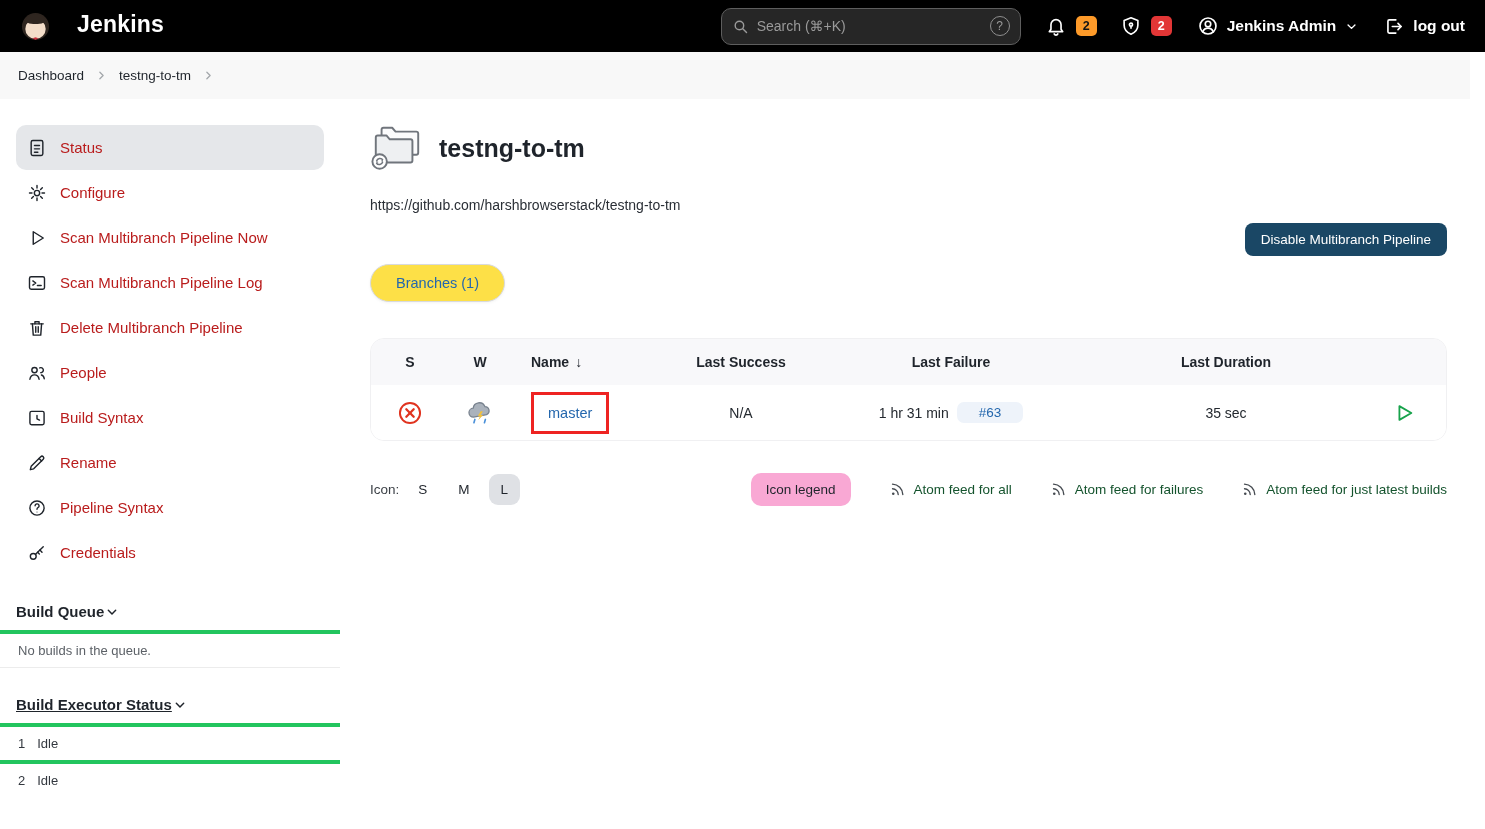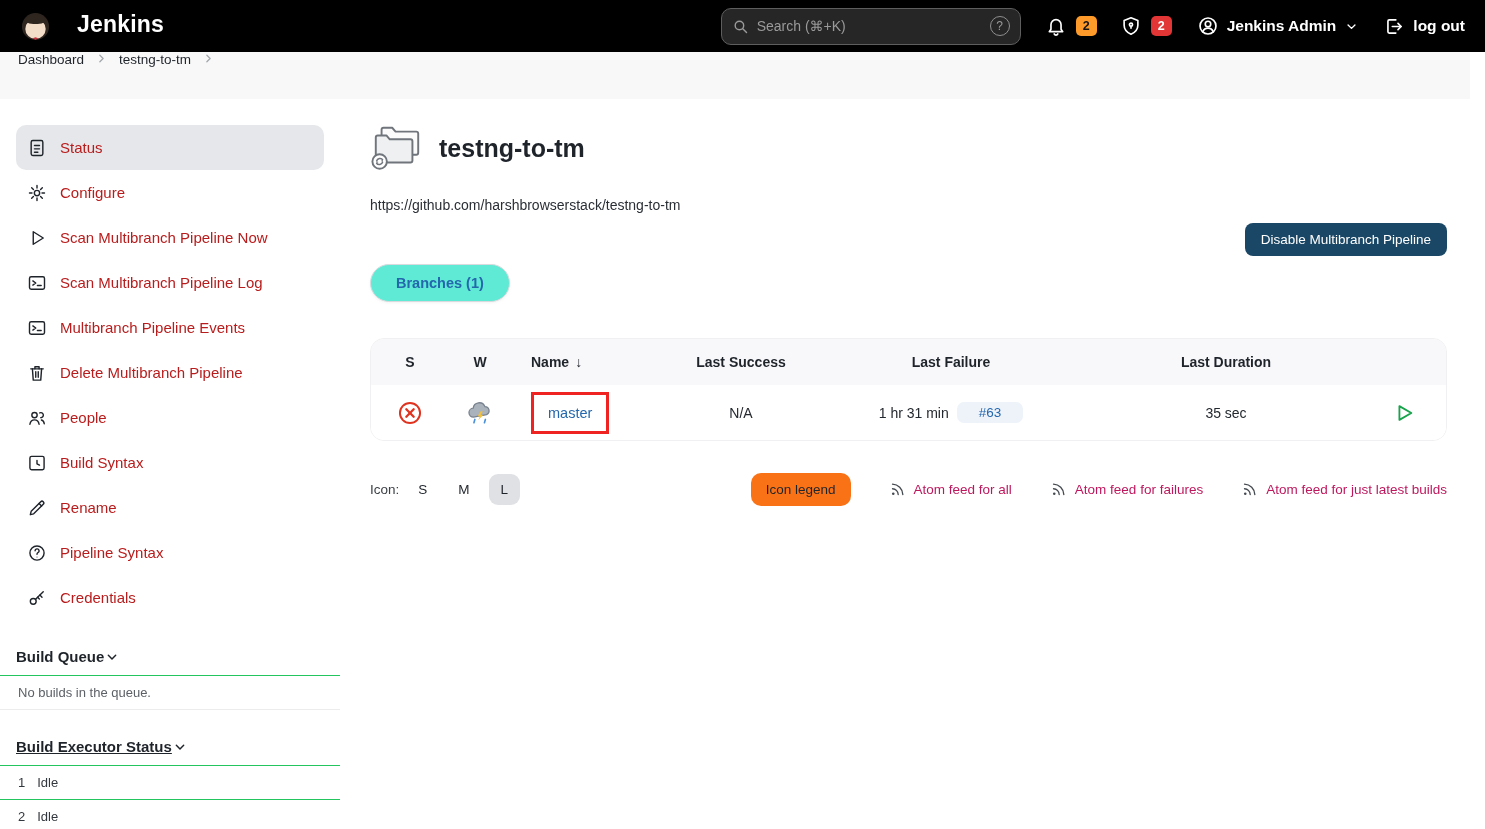--- a/index.html
+++ b/index.html
@@ -21,63 +21,63 @@
   .help-circle{width:20px;height:20px;border:1.5px solid #8f8f8f;color:#9a9a9a;border-radius:50%;display:flex;align-items:center;justify-content:center;font-size:12px;cursor:pointer;flex:none}
   .top-actions{display:flex;align-items:center;margin-left:24px;gap:9px}
   .icon-btn{display:flex;align-items:center;cursor:pointer;color:#fff}
   .badge{min-width:21px;height:20px;border-radius:5px;font-size:12.5px;font-weight:bold;display:flex;align-items:center;justify-content:center;padding:0 4px}
   .badge.orange{background:var(--badge-orange);color:#141414;margin-right:14px}
   .badge.red{background:var(--badge-red);color:#fff;margin-right:16px}
   .user-btn{display:flex;align-items:center;gap:8px;font-weight:bold;font-size:15.5px;cursor:pointer}
   .logout-btn{display:flex;align-items:center;gap:8px;font-weight:bold;font-size:15.5px;margin-left:16px;cursor:pointer}
 
   
-  .breadcrumb{position:absolute;top:52px;left:0;right:15px;height:47px;background:#f8f8f8;display:flex;align-items:flex-start;padding:0 18px;gap:11px;font-size:13.5px;z-index:4}
+  .breadcrumb{position:absolute;top:52px;left:0;right:15px;height:47px;background:#f8f8f8;display:flex;align-items:center;padding:0 18px;gap:11px;font-size:13.5px;z-index:4}
   .crumb{cursor:pointer;color:#1f242b}
   .crumb-sep{color:#a3a7ab;display:flex}
 
   
   .sidebar{position:absolute;top:99px;left:0;width:340px;bottom:0;background:#fff;padding-top:26px;overflow:hidden}
   .tasks{padding:0 16px}
   .side-item{display:flex;align-items:center;gap:13px;height:45px;padding:0 11px;border-radius:10px;font-size:15px;cursor:pointer;color:#b91c1c}
   .side-item.active{background:#e5e7ea}
   .side-item svg{flex:none}
   .side-section{margin-top:18px}
   .section-head{display:flex;align-items:center;padding:10px 16px;font-weight:bold;font-size:15px;cursor:pointer}
   .section-head.underline .sec-title{text-decoration:underline}
-  .section-row{border-top:1px solid #22c55e;padding:9px 18px;font-size:13px;color:#33383f;display:flex;gap:12px;align-items:center}
+  .section-row{border-top:4px solid #22c55e;padding:9px 18px;font-size:13px;color:#33383f;display:flex;gap:12px;align-items:center}
   .section-row.last{border-bottom:1px solid #ececec}
 
   
   .main{position:absolute;left:340px;top:99px;right:0;bottom:0;padding:26px 38px 0 30px;overflow:hidden;background:#fff}
   .title-row{display:flex;align-items:center;gap:15px}
   .page-title{font-size:25px;font-weight:bold}
   .repo-url{margin-top:26px;font-size:14px;color:#2a2f36}
   .btn-row{display:flex;justify-content:flex-end;margin-top:10px}
   .primary-btn{background:var(--btn-navy);color:#fff;font-weight:normal;font-size:13.5px;border:none;border-radius:8px;padding:9px 16px;cursor:pointer;font-family:"Liberation Sans",sans-serif}
-  .tab-pill{display:inline-flex;align-items:center;margin-top:8px;border:1px solid #d8dade;border-radius:22px;padding:10px 25px;color:var(--link-blue);font-size:14.5px;font-weight:700;cursor:pointer;box-shadow:0 1px 3px rgba(0,0,0,.05);background:#5eead4}
+  .tab-pill{display:inline-flex;align-items:center;margin-top:8px;border:1px solid #d8dade;border-radius:22px;padding:10px 25px;color:var(--link-blue);font-size:14.5px;font-weight:400;cursor:pointer;box-shadow:0 1px 3px rgba(0,0,0,.05);background:#fde047}
 
   .btable{margin-top:36px;border-radius:14px;overflow:hidden;border:1px solid #f0f0f2}
   .thead,.trow{display:grid;grid-template-columns:78px 62px 160px 140px 280px 270px 1fr;align-items:center}
   .thead{background:#f8f8fa;height:46px;font-weight:bold;font-size:14px}
   .trow{height:55px;background:#fff}
   .c-center{text-align:center;display:flex;justify-content:center;align-items:center;gap:8px}
   .name-cell{padding-left:20px;display:flex;align-items:center;gap:6px}
   .link{color:var(--link-blue);cursor:pointer;text-decoration:none}
   .annot-box{display:inline-block;border:3px solid var(--annot-red);padding:9px 14px}
   .build-link{background:#eef3fa;border-radius:7px;padding:3px 22px;font-size:13.5px}
   .row-text{font-size:14px;color:#24292f}
 
   .legend-row{display:flex;align-items:center;justify-content:space-between;margin-top:32px}
   .size-group{display:flex;align-items:center;gap:7px;font-size:13.5px;color:#3c4147}
   .size-btn{padding:8px 12px;border-radius:9px;cursor:pointer;color:#1f242b}
   .size-btn.selected{background:#dfe1e5}
   .right-legend{display:flex;align-items:center;gap:38px}
-  .legend-btn{background:#f97316;border:none;border-radius:10px;padding:9px 15px;font-size:13.5px;cursor:pointer;color:#1f242b;font-family:"Liberation Sans",sans-serif}
-  .feed-link{display:flex;align-items:center;gap:8px;font-size:13.5px;cursor:pointer;color:#be185d}
+  .legend-btn{background:#f9a8d4;border:none;border-radius:10px;padding:9px 15px;font-size:13.5px;cursor:pointer;color:#1f242b;font-family:"Liberation Sans",sans-serif}
+  .feed-link{display:flex;align-items:center;gap:8px;font-size:13.5px;cursor:pointer;color:#14532d}
 </style>
 </head>
 <body>
 
 <header class="topbar">
   <div class="brand">
     <span>
       <svg width="31" height="31" viewBox="0 0 32 32">
         <circle cx="16" cy="16" r="14" fill="#2f2620"></circle>
         <circle cx="16" cy="18.5" r="10.5" fill="#f3ddc9"></circle>
@@ -199,30 +199,20 @@
       <span>
         <svg width="20" height="20" viewBox="0 0 24 24" fill="none" stroke="#1f242b" stroke-width="1.7" stroke-linecap="round" stroke-linejoin="round">
           <rect x="3" y="4.5" width="18" height="15" rx="2"></rect>
             <polyline points="7 9.5 10.5 12 7 14.5"></polyline>
             <line x1="12.5" y1="15" x2="17" y2="15"></line>
         </svg>
       </span>
       <span>Scan Multibranch Pipeline Log</span>
     </div>
 
-    <div class="side-item">
-      <span>
-        <svg width="20" height="20" viewBox="0 0 24 24" fill="none" stroke="#1f242b" stroke-width="1.7" stroke-linecap="round" stroke-linejoin="round">
-          <rect x="3" y="4.5" width="18" height="15" rx="2"></rect>
-            <polyline points="7 9.5 10.5 12 7 14.5"></polyline>
-            <line x1="12.5" y1="15" x2="17" y2="15"></line>
-        </svg>
-      </span>
-      <span>Multibranch Pipeline Events</span>
-    </div>
 
     <div class="side-item">
       <span>
         <svg width="20" height="20" viewBox="0 0 24 24" fill="none" stroke="#1f242b" stroke-width="1.7" stroke-linecap="round" stroke-linejoin="round">
           <path d="M4.5 7h15"></path>
             <path d="M9.5 7V4.5h5V7"></path>
             <path d="M6.5 7l1 13.5h9l1-13.5"></path>
             <line x1="10.5" y1="10.5" x2="10.5" y2="17"></line>
             <line x1="13.5" y1="10.5" x2="13.5" y2="17"></line>
         </svg>

